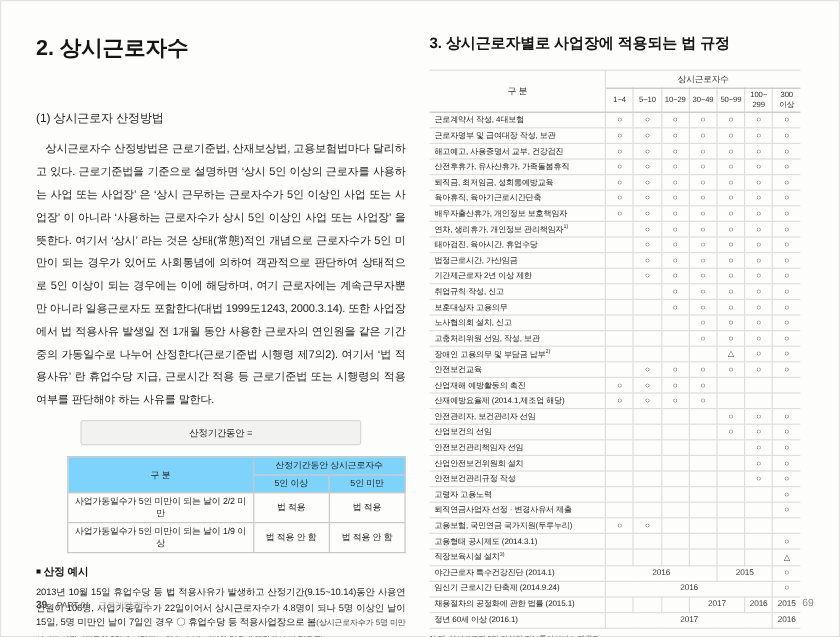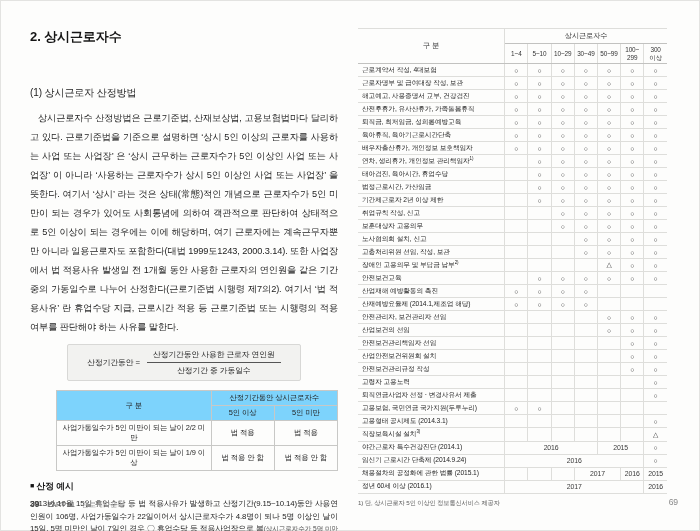--- a/index.html
+++ b/index.html
@@ -7,21 +7,21 @@
     width:700px;height:531px;position:relative;overflow:hidden;
     background:#fdfdfc;color:#2b2b2b;
     font-family:"Liberation Sans","DejaVu Sans",sans-serif;
     letter-spacing:-0.1px;
   }
   .frame{position:absolute;inset:0;border:1px solid #e3e3e1;pointer-events:none;}
   .page{position:absolute;top:28px;}
   #left-page{left:30px;width:308px;}
   #right-page{left:358px;width:309px;}
 
-  .h-title{font-size:13px;font-weight:bold;color:#151515;margin:0;}
+  .h-title{font-size:18px;font-weight:bold;color:#151515;margin:0;}
   #left-page .h-title{margin-bottom:40px;}
   #right-page .h-title{font-size:12.5px;margin-bottom:13px;}
 
   .h-sub{font-size:10px;color:#222;margin:0 0 9px 0;font-weight:normal;}
   .body-par{
     font-size:9.2px;line-height:19px;text-align:justify;color:#222;
     text-indent:8px;margin:0;
   }
 
   
@@ -83,24 +83,20 @@
 
 <div class="frame"></div>
 
 <div class="page" id="left-page">
   <h1 class="h-title">2. 상시근로자수</h1>
   <h2 class="h-sub">(1) 상시근로자 산정방법</h2>
   <p class="body-par">상시근로자수 산정방법은 근로기준법, 산재보상법, 고용보험법마다 달리하고 있다. 근로기준법을 기준으로 설명하면 ‘상시 5인 이상의 근로자를 사용하는 사업 또는 사업장’ 은 ‘상시 근무하는 근로자수가 5인 이상인 사업 또는 사업장’ 이 아니라 ‘사용하는 근로자수가 상시 5인 이상인 사업 또는 사업장’ 을 뜻한다. 여기서 ‘상시’ 라는 것은 상태(常態)적인 개념으로 근로자수가 5인 미만이 되는 경우가 있어도 사회통념에 의하여 객관적으로 판단하여 상태적으로 5인 이상이 되는 경우에는 이에 해당하며, 여기 근로자에는 계속근무자뿐만 아니라 일용근로자도 포함한다(대법 1999도1243, 2000.3.14). 또한 사업장에서 법 적용사유 발생일 전 1개월 동안 사용한 근로자의 연인원을 같은 기간 중의 가동일수로 나누어 산정한다(근로기준법 시행령 제7의2). 여기서 ‘법 적용사유’ 란 휴업수당 지급, 근로시간 적용 등 근로기준법 또는 시행령의 적용 여부를 판단해야 하는 사유를 말한다.</p>
 
   <div class="formula-box">
     <span>산정기간동안 =</span>
-    <span class="frac">
-      <div class="num">산정기간동안 사용한 근로자 연인원</div>
-      <div class="den">산정기간 중 가동일수</div>
-    </span>
   </div>
 
   <table class="criteria-table">
     <colgroup>
         <col style="width:55%">
         <col style="width:22.5%">
         <col style="width:22.5%">
       </colgroup>
     <thead>
       <tr>
@@ -125,20 +121,21 @@
         </tr>
       </tbody>
   </table>
 
   <div class="example-head"><span class="sq">■</span> <span>산정 예시</span></div>
   <p class="example-body"><span>2013년 10월 15일 휴업수당 등 법 적용사유가 발생하고 산정기간(9.15~10.14)동안 사용연인원이 106명, 사업가동일수가 22일이어서 상시근로자수가 4.8명이 되나 5명 이상인 날이 15일, 5명 미만인 날이 7일인 경우 〇 휴업수당 등 적용사업장으로 봄</span><span class="note">(상시근로자수가 5명 미만이지만 산정기간동안 5명에 미달되는 일수가 1/2 미만인 경우에 해당되어 법 적용됨)</span></p>
 
 </div>
 
 <div class="page" id="right-page">
+  <h1 class="h-title">3. 상시근로자별로 사업장에 적용되는 법 규정</h1>
 
   <table class="law-table">
     <colgroup id="law-cols">
         <col style="width: 47.5%;">
         <col style="width: 7.5%;">
         <col style="width: 7.5%;">
         <col style="width: 7.5%;">
         <col style="width: 7.5%;">
         <col style="width: 7.5%;">
         <col style="width: 7.5%;">

